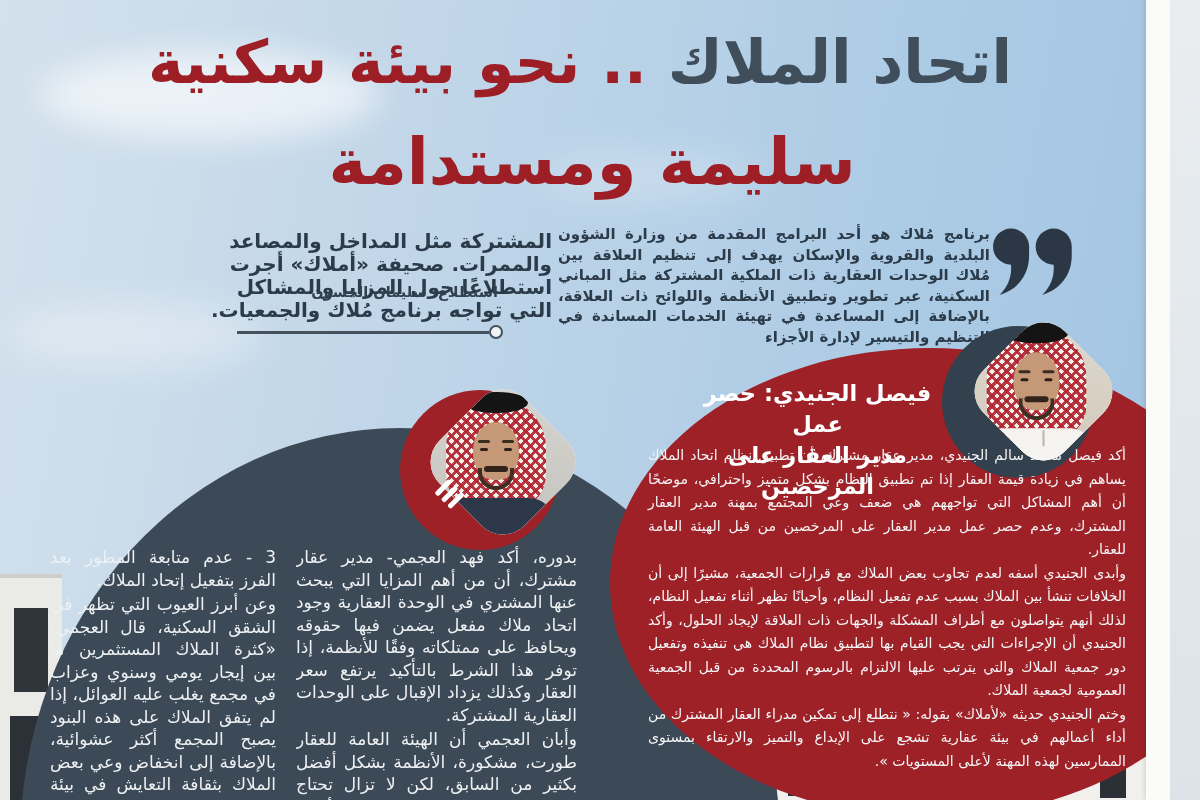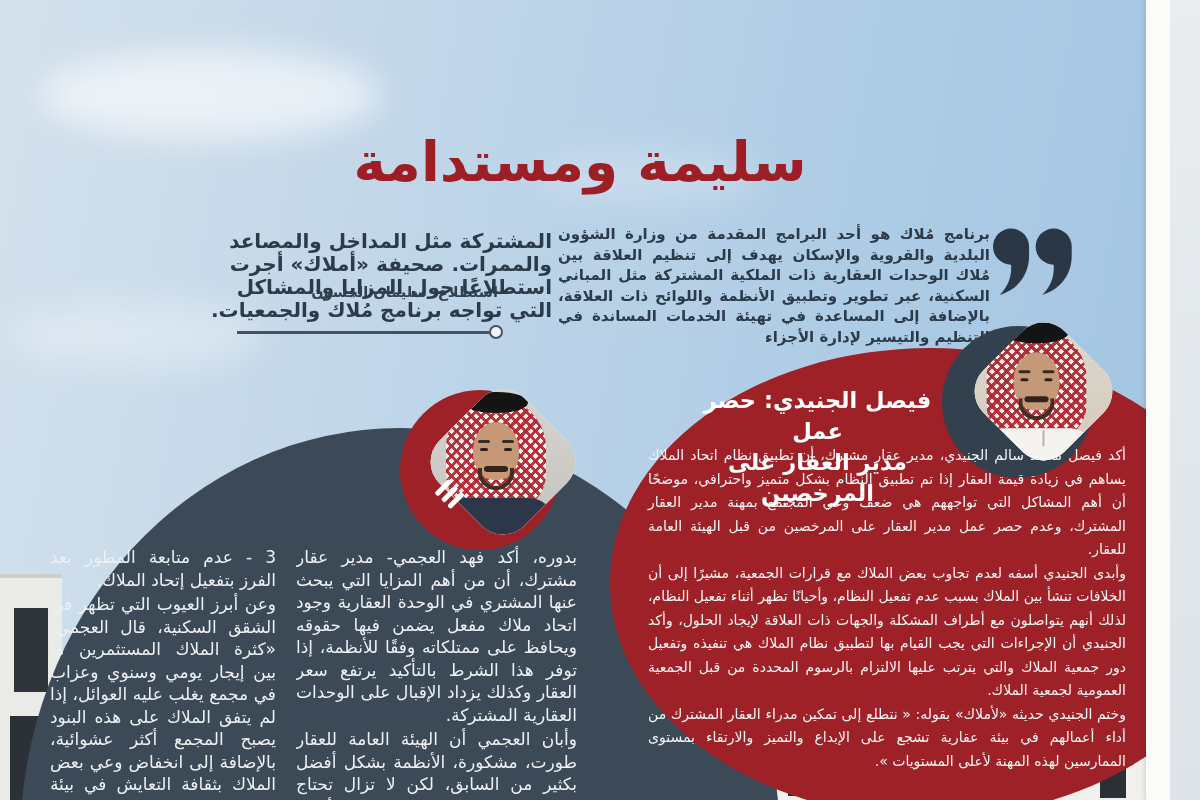--- a/index.html
+++ b/index.html
@@ -10,22 +10,22 @@
     background:linear-gradient(100deg,#d3e1ec 0%,#c3d7e9 30%,#accbe5 70%,#a2c4e1 100%);
   }
   .ar { direction:rtl; }
   .cloud { position:absolute; background:rgba(255,255,255,.6); filter:blur(16px); border-radius:50%; }
 
   
   .headline-l1 { position:absolute; top:20px; left:0; width:1160px; text-align:center;
     font-size:60px; font-weight:800; line-height:84px; letter-spacing:-1px; }
   .headline-l1 .dark { color:#3f4e5a; }
   .headline-l1 .red  { color:#9e1e26; }
-  .headline-l2 { position:absolute; top:120px; left:0; width:1160px; text-align:center;
-    font-size:55px; font-weight:800; line-height:84px; color:#9e1e26; letter-spacing:-1px; }
+  .headline-l2 { position:absolute; top:120px; left:12px; width:1160px; text-align:center;
+    font-size:64px; font-weight:800; line-height:84px; color:#9e1e26; letter-spacing:-1px; }
 
   
   .lead { position:absolute; left:558px; top:224px; width:432px; font-size:15px; font-weight:700;
     line-height:20.5px; color:#2c3b49; text-align:justify; }
   .lead-cont { position:absolute; left:196px; top:230px; width:356px; font-size:20px; font-weight:700;
     line-height:23px; color:#2c3b49; text-align:right; }
   .byline { position:absolute; left:250px; top:284px; width:248px; font-size:14.5px; font-weight:700;
     color:#33414f; text-align:right; }
   .byline-line { position:absolute; left:237px; top:331px; width:252px; height:2.5px; background:#45515d; }
   .byline-dot { position:absolute; left:489px; top:325px; width:14px; height:14px; border-radius:50%;
@@ -49,21 +49,21 @@
     border-top:2px solid #8a8d90; }
   .br-facade { position:absolute; left:0; top:56px; width:458px; height:58px; background:#f1f0ec; }
   .br-ph1 { position:absolute; left:96px; top:8px; width:116px; height:40px; background:#f3f2ee; border:1px solid #cfcfc9; }
   .br-ph1 .g { position:absolute; left:10px; top:9px; width:64px; height:26px; background:#262b31; }
   .br-ph2 { position:absolute; left:306px; top:0; width:140px; height:48px; background:#f4f3ef; border:1px solid #d4d4cf; }
   .br-ph2 .g { position:absolute; left:36px; top:8px; width:96px; height:20px; background:#3b444d; }
   .br-win { position:absolute; background:#2a3036; }
 
   
   .j-heading { position:absolute; left:695px; top:378px; width:245px; text-align:center; color:#fff;
-    font-size:22.5px; font-weight:800; line-height:31px;margin-top:7px; }
+    font-size:22.5px; font-weight:800; line-height:31px; }
   .j-body { position:absolute; left:648px; top:444px; width:478px; color:#f5f6f7; font-size:14px;
     font-weight:500; line-height:23.5px; text-align:justify; }
   .j-body p { margin:0; }
   .a-heading { position:absolute; left:232px; top:446px; width:220px; text-align:center; color:#fff;
     font-size:25px; font-weight:800; line-height:34px; }
   .a-col { position:absolute; top:546px; color:#eef1f3; font-size:17px; font-weight:500;
     line-height:22.5px; text-align:justify; height:254px; overflow:hidden; }
   .a-col p { margin:0 0 2px 0; }
   .a-col-right { left:296px; width:281px; }
   .a-col-left  { left:50px;  width:226px; }
@@ -132,20 +132,23 @@
     <div class="br-roof"></div>
     <div class="br-facade"></div>
     <div class="br-win" style="left:40px;top:66px;width:22px;height:44px;"></div>
     <div class="br-win" style="left:100px;top:64px;width:22px;height:46px;"></div>
     <div class="br-win" style="left:160px;top:64px;width:22px;height:46px;"></div>
     <div class="br-win" style="left:220px;top:64px;width:24px;height:46px;"></div>
     <div class="br-win" style="left:318px;top:60px;width:34px;height:52px;"></div>
     <div class="br-win" style="left:412px;top:60px;width:26px;height:52px;"></div>
   </div>
 
+  <div class="headline-l1">
+    <span class="dark">اتحاد الملاك</span><span class="red"> .. نحو بيئة سكنية</span>
+  </div>
   <div class="headline-l2">سليمة ومستدامة</div>
 
   <div class="lead">برنامج مُلاك هو أحد البرامج المقدمة من وزارة الشؤون البلدية والقروية والإسكان يهدف إلى تنظيم العلاقة بين مُلاك الوحدات العقارية ذات الملكية المشتركة مثل المباني السكنية، عبر تطوير وتطبيق الأنظمة واللوائح ذات العلاقة، بالإضافة إلى المساعدة في تهيئة الخدمات المساندة في التنظيم والتيسير لإدارة الأجزاء</div>
   <svg class="quote-mark" viewBox="0 0 100 84">
     <g fill="#2b3744">
       <path d="M22 0 A22 22 0 0 0 0 22 A22 22 0 0 0 22 44 C23 58 19 70 8 81 C31 74 44 56 44 33 L44 22 A22 22 0 0 0 22 0 Z"></path>
       <path d="M74 0 A22 22 0 0 0 52 22 A22 22 0 0 0 74 44 C75 58 71 70 60 81 C83 74 96 56 96 33 L96 22 A22 22 0 0 0 74 0 Z"></path>
     </g>
   </svg>
   <div class="lead-cont">المشتركة مثل المداخل والمصاعد والممرات. صحيفة «أملاك» أجرت استطلاعًا حول المزايا والمشاكل التي تواجه برنامج مُلاك والجمعيات.</div>

